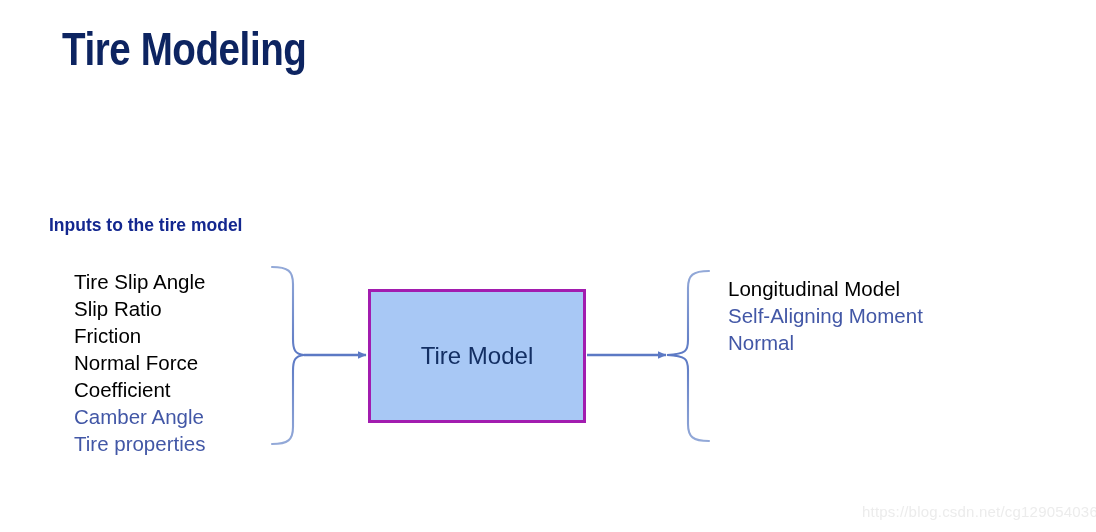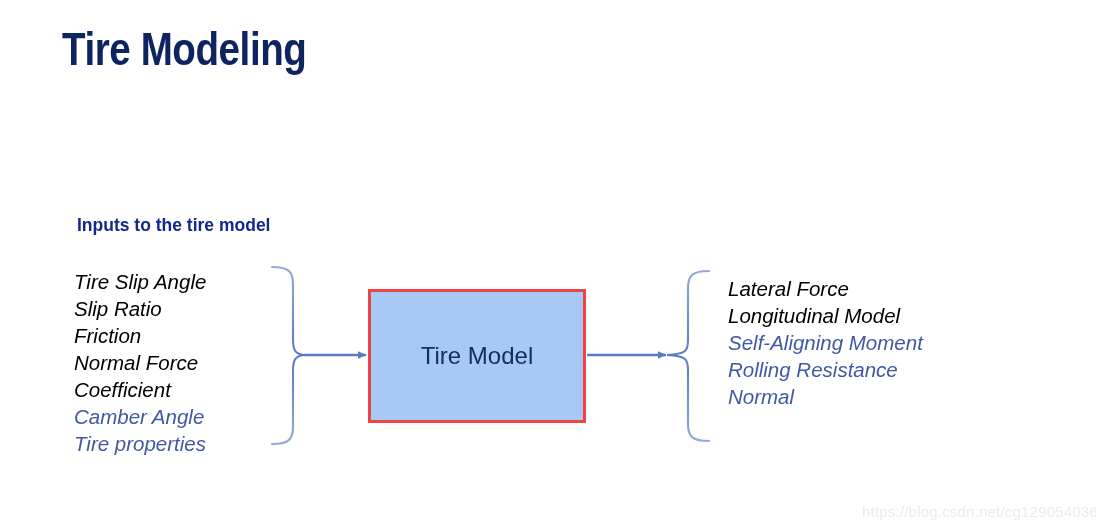--- a/index.html
+++ b/index.html
@@ -39,48 +39,47 @@
     line-height: 1.15;
   }
 
   
   .col-heading {
     position: absolute;
     font-size: 17.5px;
     font-weight: bold;
     color: #13278f;
     white-space: nowrap;
-    margin-left: 28px;
   }
   .col-heading.inputs  { left: 33px;  top: 215px; }
   .col-heading.outputs { left: 653px; top: 215px; }
 
   
   .item-list {
     position: absolute;
     font-size: 20.5px;
     line-height: 27px;
     white-space: nowrap;
   }
   .item-list.inputs  { left: 58px;  top: 268px; }
   .item-list.outputs { left: 712px; top: 275px; }
 
-  .item-list .item { display: block; font-style: italic; }
+  .item-list .item { display: block; }
   .item-list .item.dark { color: #000000; }
   .item-list .item.blue { color: #4257a6; }
 
   
   .process-box {
     position: absolute;
     left: 352px;
     top: 289px;
     width: 218px;
     height: 134px;
     background: #a8c8f5;
-    border: 3px solid #ef4444;
+    border: 3px solid #a21caf;
     box-sizing: border-box;
     display: flex;
     align-items: center;
     justify-content: center;
   }
   .process-box-label {
     font-size: 24px;
     color: #132f63;
     white-space: nowrap;
   }
@@ -119,24 +118,22 @@
     <span class="item dark">Tire Slip Angle</span>
     <span class="item dark">Slip Ratio</span>
     <span class="item dark">Friction</span>
     <span class="item dark">Normal Force</span>
     <span class="item dark">Coefficient</span>
     <span class="item blue">Camber Angle</span>
     <span class="item blue">Tire properties</span>
   </div>
 
   <div class="item-list outputs">
-    <span class="item dark">Lateral Force</span>
     <span class="item dark">Longitudinal Model</span>
     <span class="item blue">Self-Aligning Moment</span>
-    <span class="item blue">Rolling Resistance</span>
     <span class="item blue">Normal</span>
   </div>
 
   <div class="process-box">
     <span class="process-box-label">Tire Model</span>
   </div>
 
   <svg class="connector-layer" width="1096" height="532" viewBox="0 0 1096 532">
     <defs>
       <linearGradient id="braceGrad" x1="0" y1="0" x2="0" y2="1">

